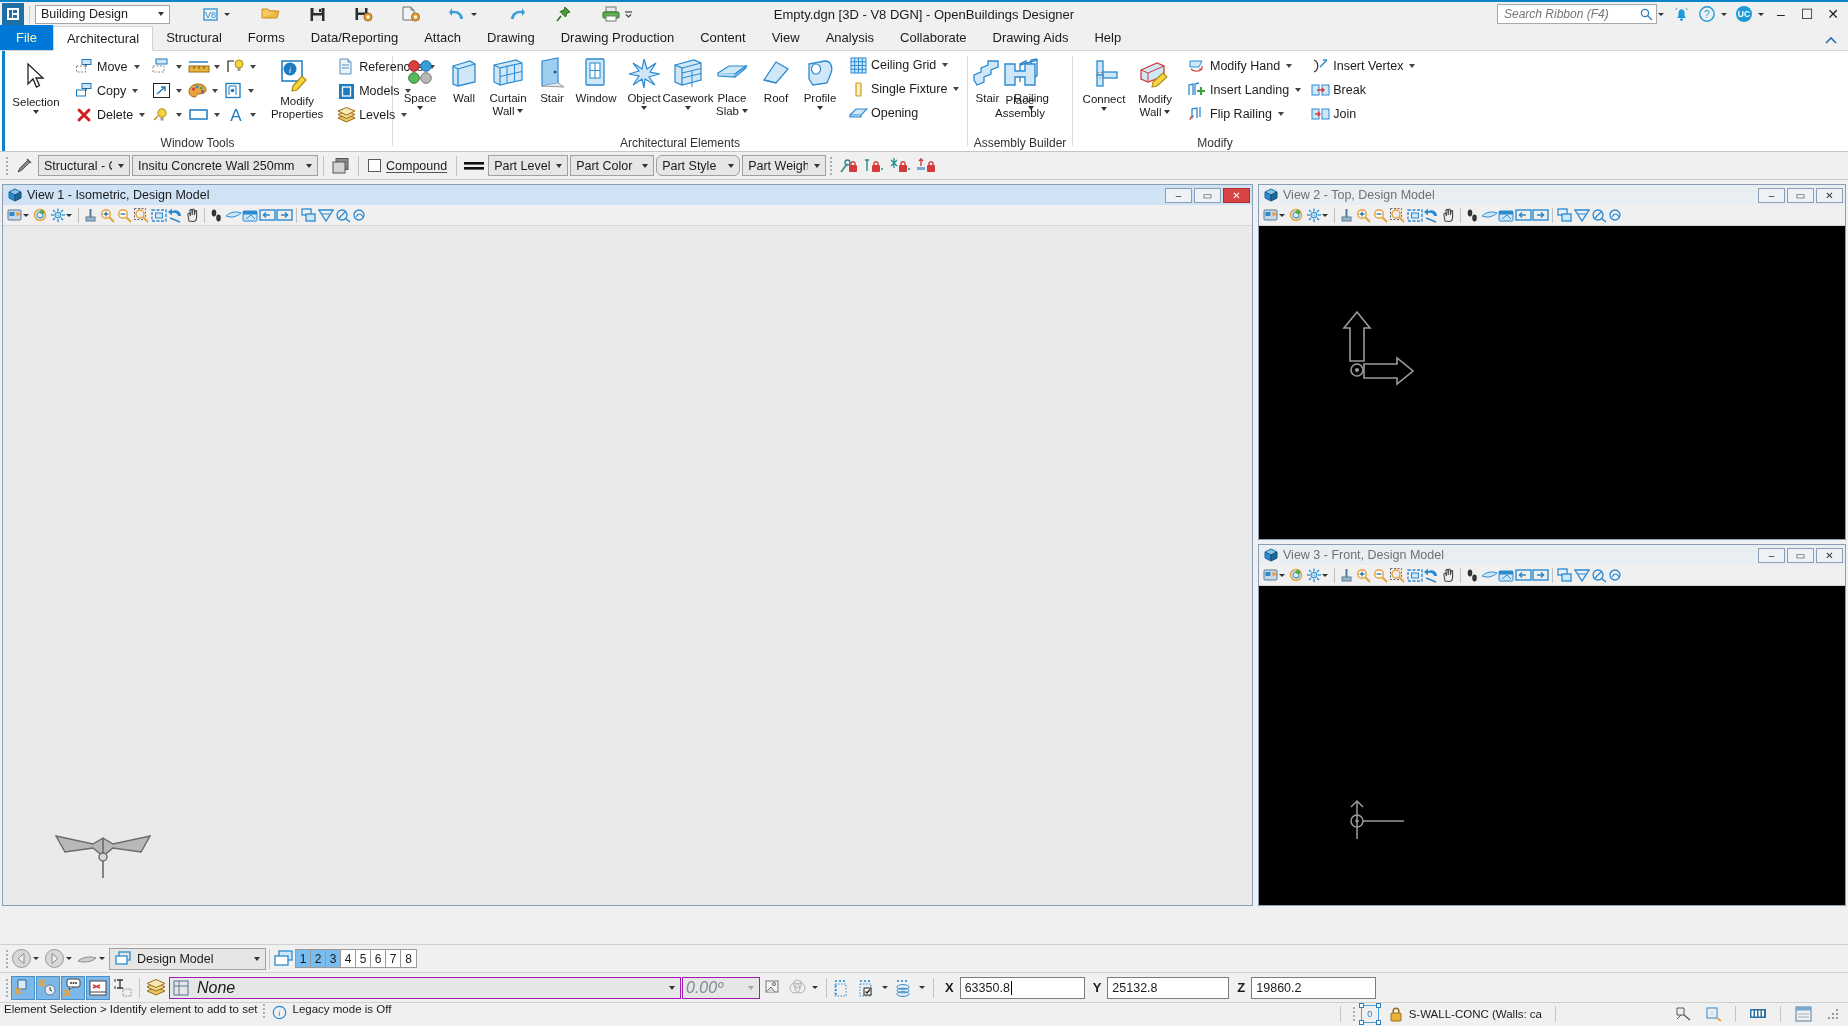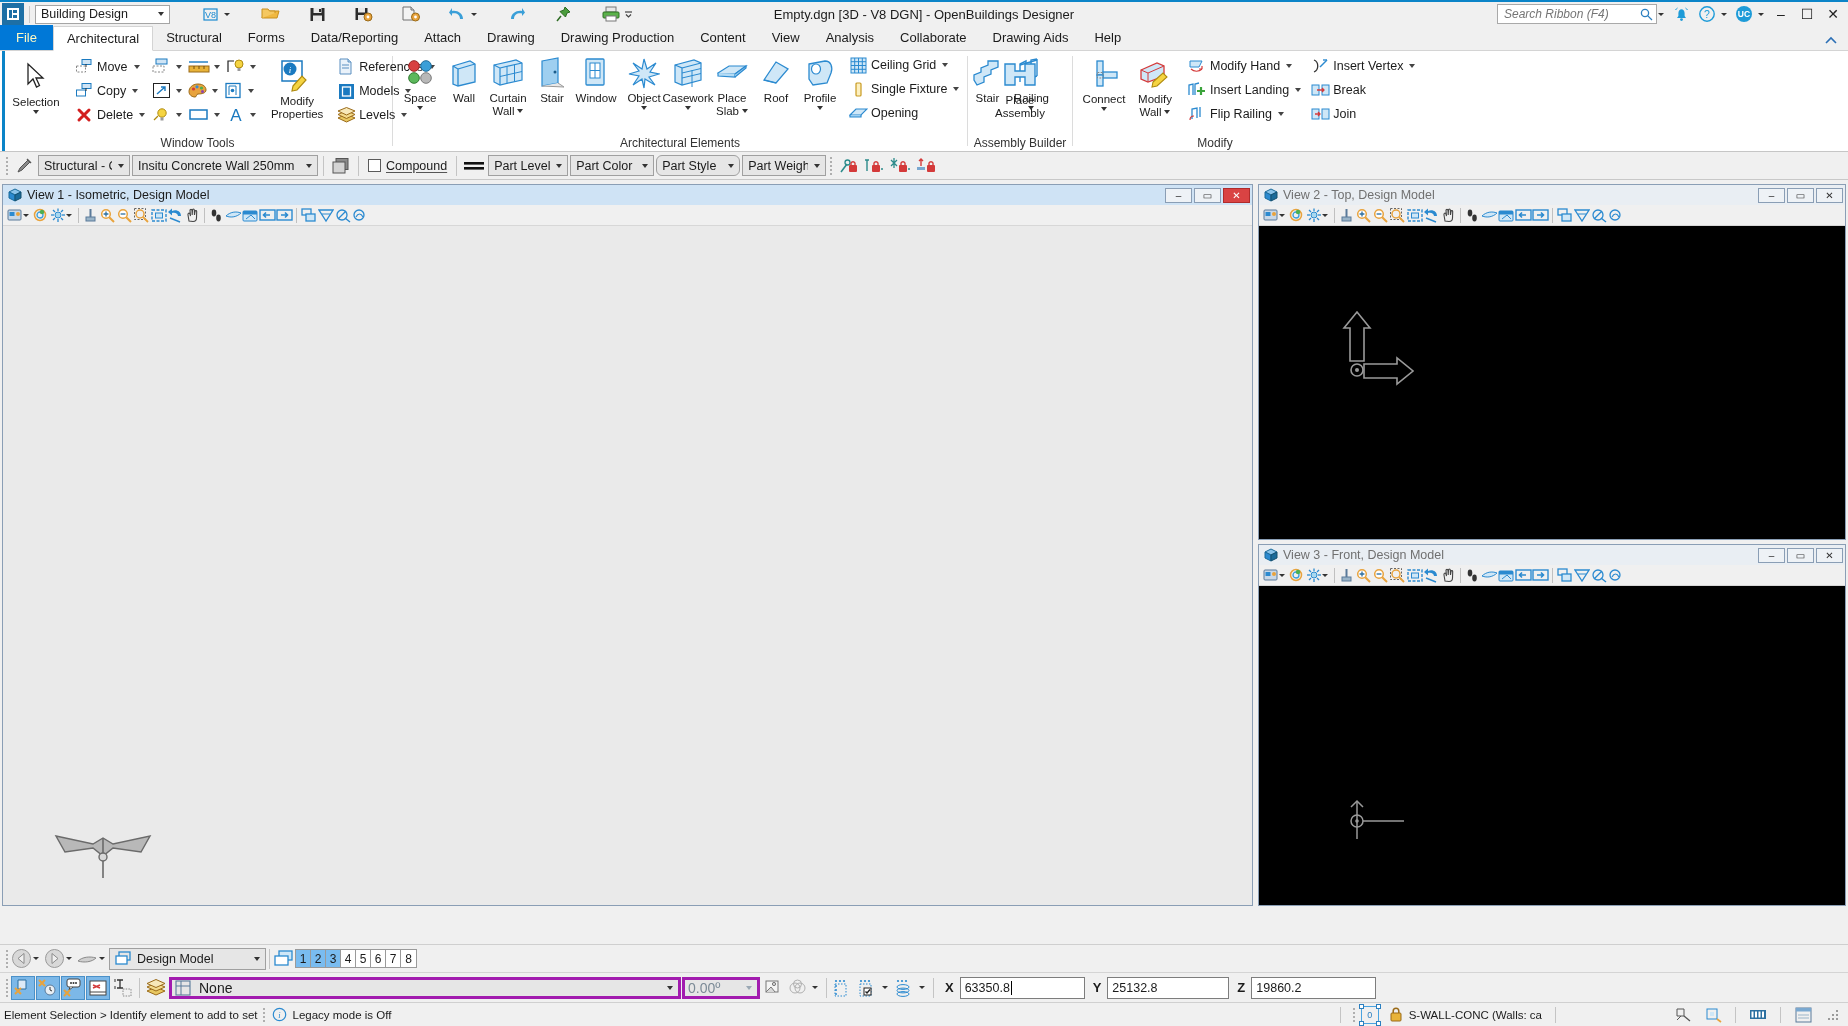--- a/index.html
+++ b/index.html
@@ -160,32 +160,32 @@
   .lvl:last-child { border-right: none; }
   .lvl.on { background: #79bcf0; }
 
   .toolbar2 {
     height: 30px; background: #f0f0f0; display: flex; align-items: center;
     border-top: 1px solid #d4d4d4; flex: 0 0 30px; padding-left: 4px; gap: 1px;
   }
   .sqbtn { width:24px;height:24px;display:flex;align-items:center;justify-content:center;}
   .sqbtn.on { background:#7cb8e8; border:1px solid #4a90c8; }
   .wide-combo {
-    height: 22px; background: #e6e6e6; border: 3px solid #a21caf; display:flex;align-items:center;
-    padding: 0 2px 0 3px; font-size: 14px;
+    height: 22px; background: #e6e6e6; border: 1px solid #a21caf; display:flex;align-items:center;
+    padding: 0 2px 0 3px; font-size: 16px; font-style: italic;
   }
   .coordfield {
     height: 22px; background: #fff; border: 1px solid #7d7d7d; display:flex;align-items:center;
     padding: 0 4px; font-size: 12.5px;
   }
   .coordlbl { font-size: 13px; font-weight: bold; padding: 0 5px 0 7px; }
   .caretbar { width:1px;height:14px;background:#000;display:inline-block;margin-left:1px;}
 
   .statusbar {
-    height: 24px; background: #f0f0f0; display: flex; align-items: center;
+    height: 24px; background: #f0f0f0; display: flex; align-items: flex-start;
     border-top: 1px solid #d0d0d0; flex: 0 0 24px; font-size: 11.5px; padding-left: 4px;
   }
   .sb-sep { width:1px;height:16px;background:#c4c4c4;margin:0 7px;}
   .sb-grip { width:5px;height:16px;display:flex;flex-direction:column;justify-content:center;gap:2px;align-items:center;margin:0 4px;}
   .sb-grip i{display:block;width:2px;height:2px;background:#9a9a9a;border-radius:50%;}
   .sb-ico { width:18px;height:18px;display:flex;align-items:center;justify-content:center;}
   .sb-right { margin-left:auto; display:flex; align-items:center; }
   .sb-rbtn { width:30px;height:22px;display:flex;align-items:center;justify-content:center;}
   .sb-selbox { border:1px solid #4aa3e0; width:18px;height:18px;display:flex;align-items:center;justify-content:center;position:relative;}
   .sb-handle{position:absolute;width:5px;height:5px;background:#fff;border:1px solid #2b7fc0;}

